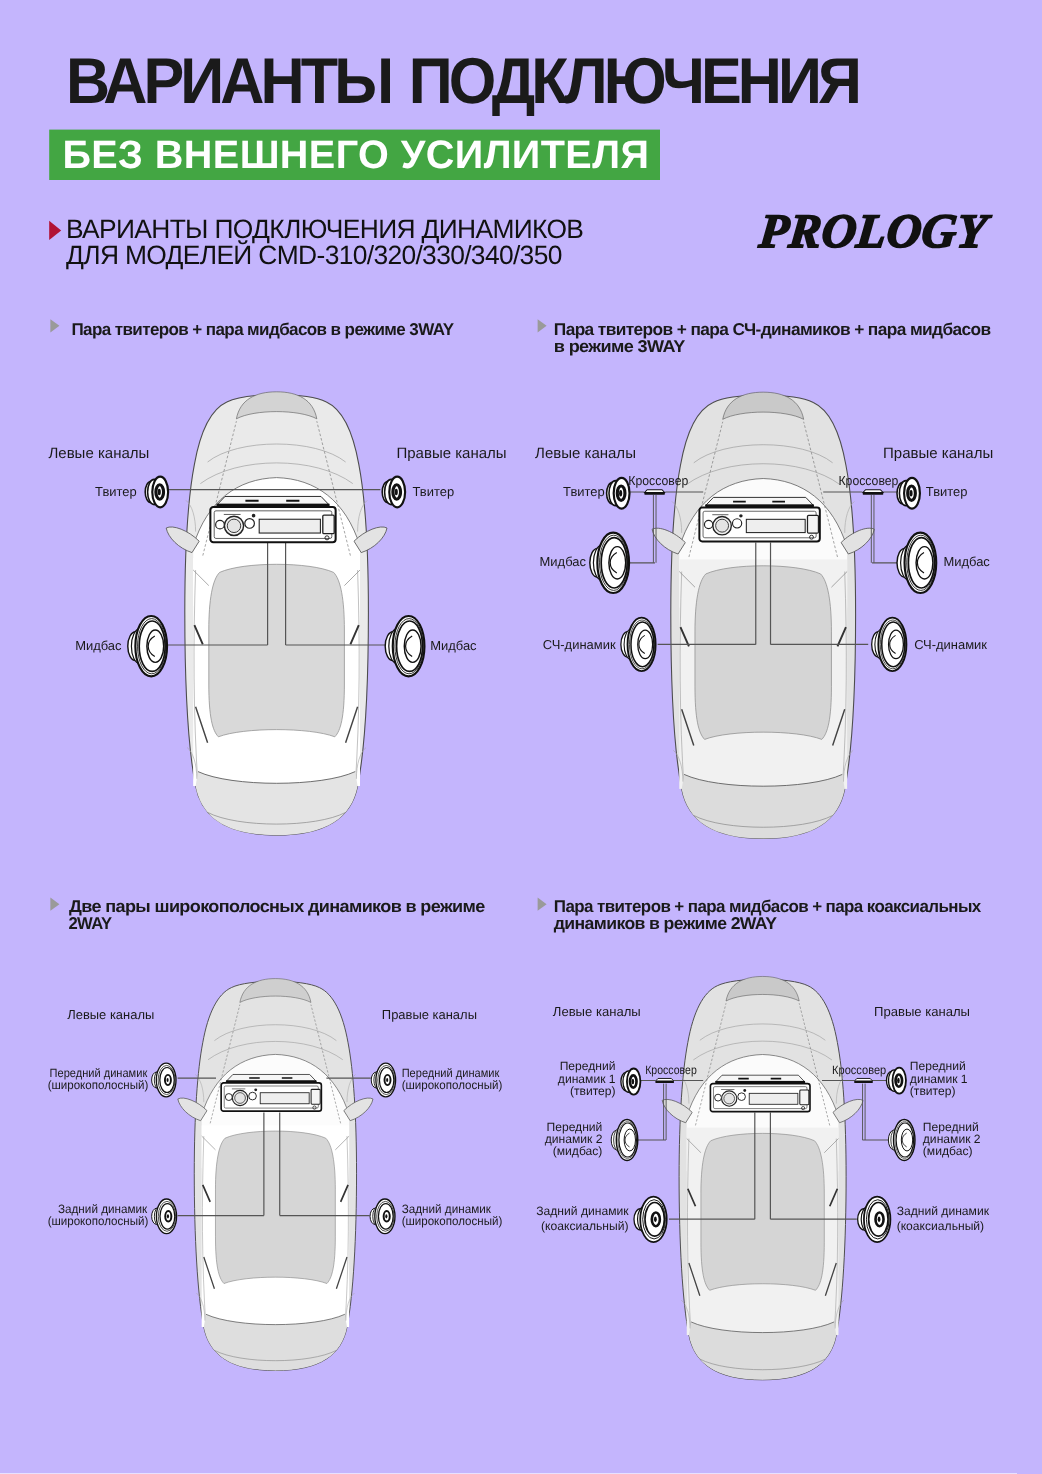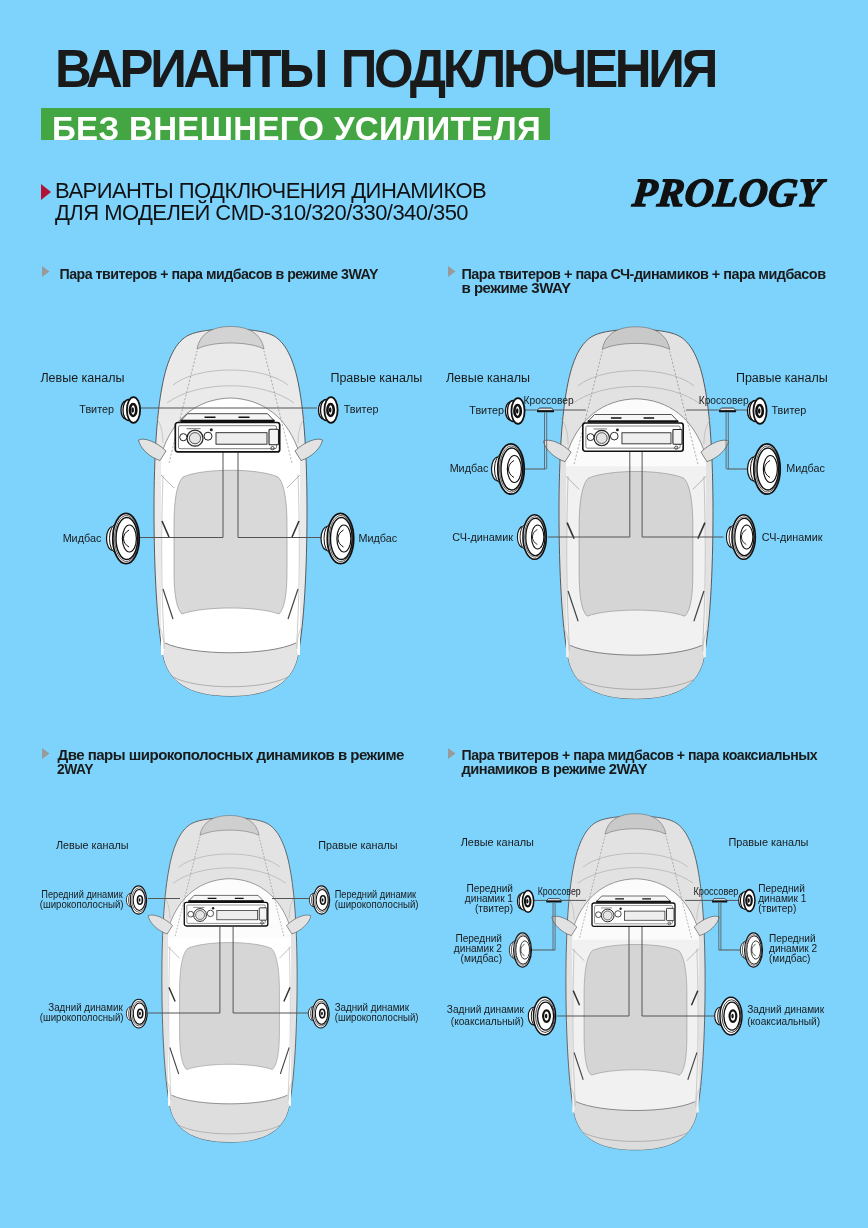--- a/index.html
+++ b/index.html
@@ -1,21 +1,21 @@
 <!DOCTYPE html>
 <html><head>
 <meta charset="utf-8">
 <style>
   html,body{margin:0;padding:0;background:#fff;}
-  .page{position:relative;width:868px;height:1228px;background:#7dd3fc;overflow:hidden;
+  .page{position:relative;width:868px;height:1228px;background:#c4b5fd;overflow:hidden;
         font-family:"Liberation Sans",sans-serif;}
   .abs{position:absolute;}
   .title{left:55px;top:41px;font-size:54px;font-weight:bold;color:#1a1a1a;
          line-height:1;letter-spacing:-3.45px;word-spacing:5px;white-space:nowrap;transform:scaleX(0.943);transform-origin:0 0;}
-  .banner{left:41px;top:108px;width:509px;height:32px;background:#43a643;}
+  .banner{left:41px;top:108px;width:509px;height:42px;background:#43a643;}
   .banner span{position:absolute;left:11px;top:0;line-height:41px;font-size:33px;
          font-weight:bold;color:#fff;letter-spacing:0.35px;white-space:nowrap;}
   .redarr{left:41px;top:183.5px;width:0;height:0;border-left:10px solid #b11235;
           border-top:8.5px solid transparent;border-bottom:8.5px solid transparent;}
   .subhead{left:55px;top:179.5px;font-size:22px;font-weight:normal;color:#111;
            line-height:22.3px;letter-spacing:-0.55px;white-space:nowrap;}
   .logo{left:633px;top:169px;font-family:"Liberation Serif",serif;font-style:italic;
         font-weight:bold;font-size:40px;color:#111;letter-spacing:1px;-webkit-text-stroke:1.5px #111;letter-spacing:0.4px;
         transform:skewX(-6deg);white-space:nowrap;}
   svg text{font-family:"Liberation Sans",sans-serif;fill:#1a1a1a;}

